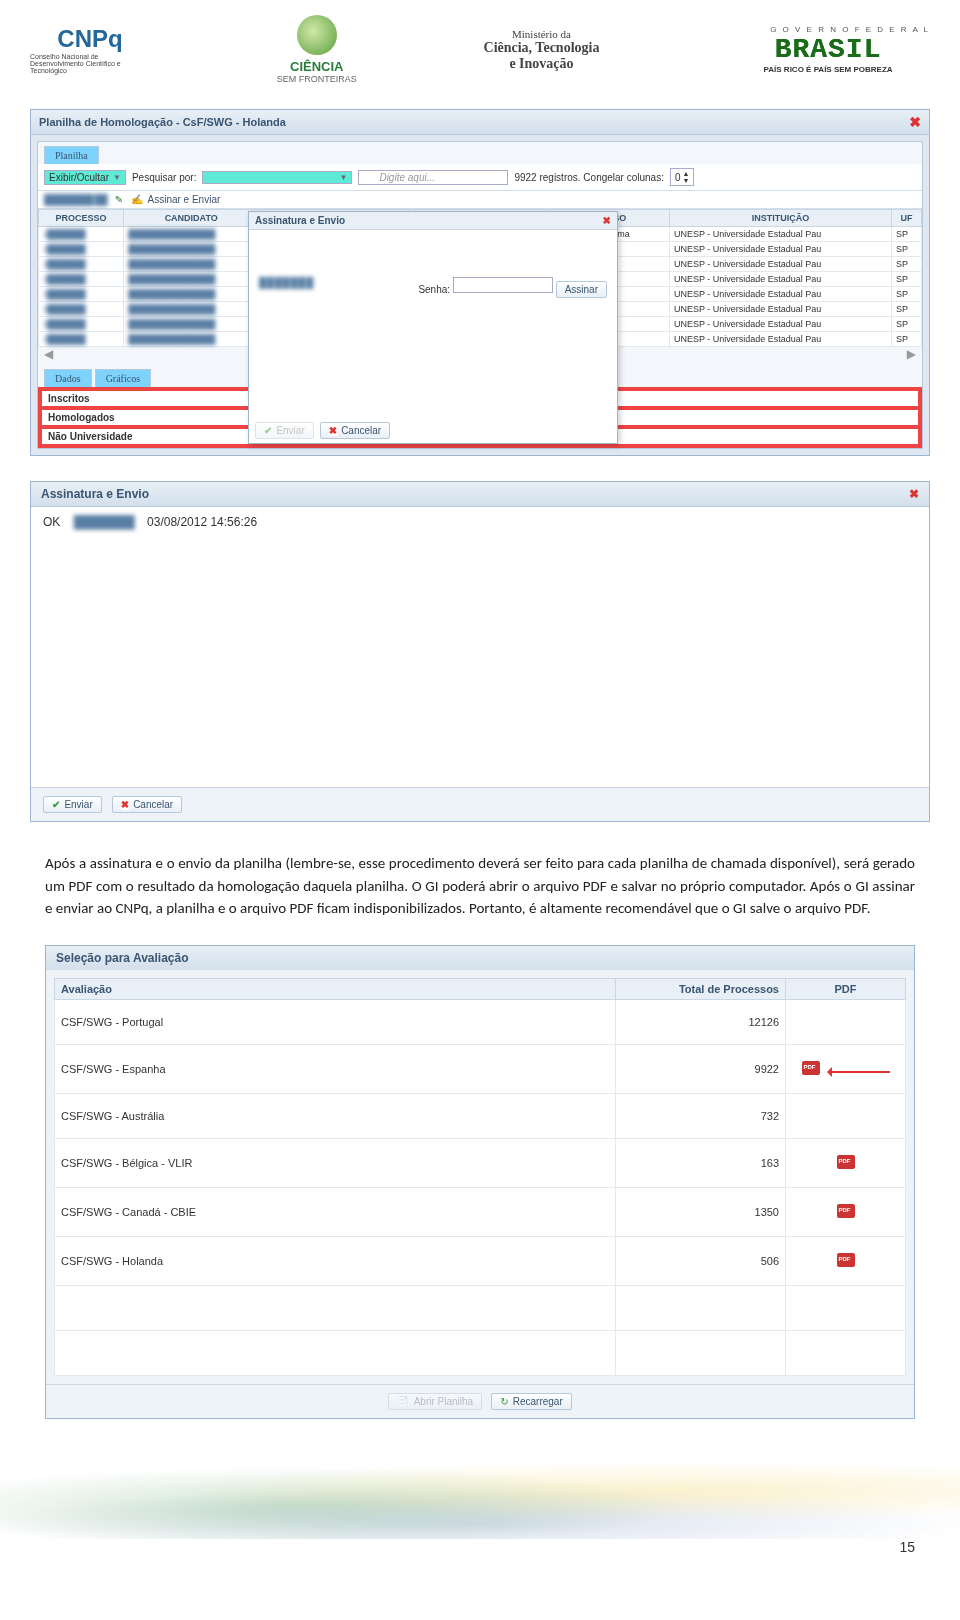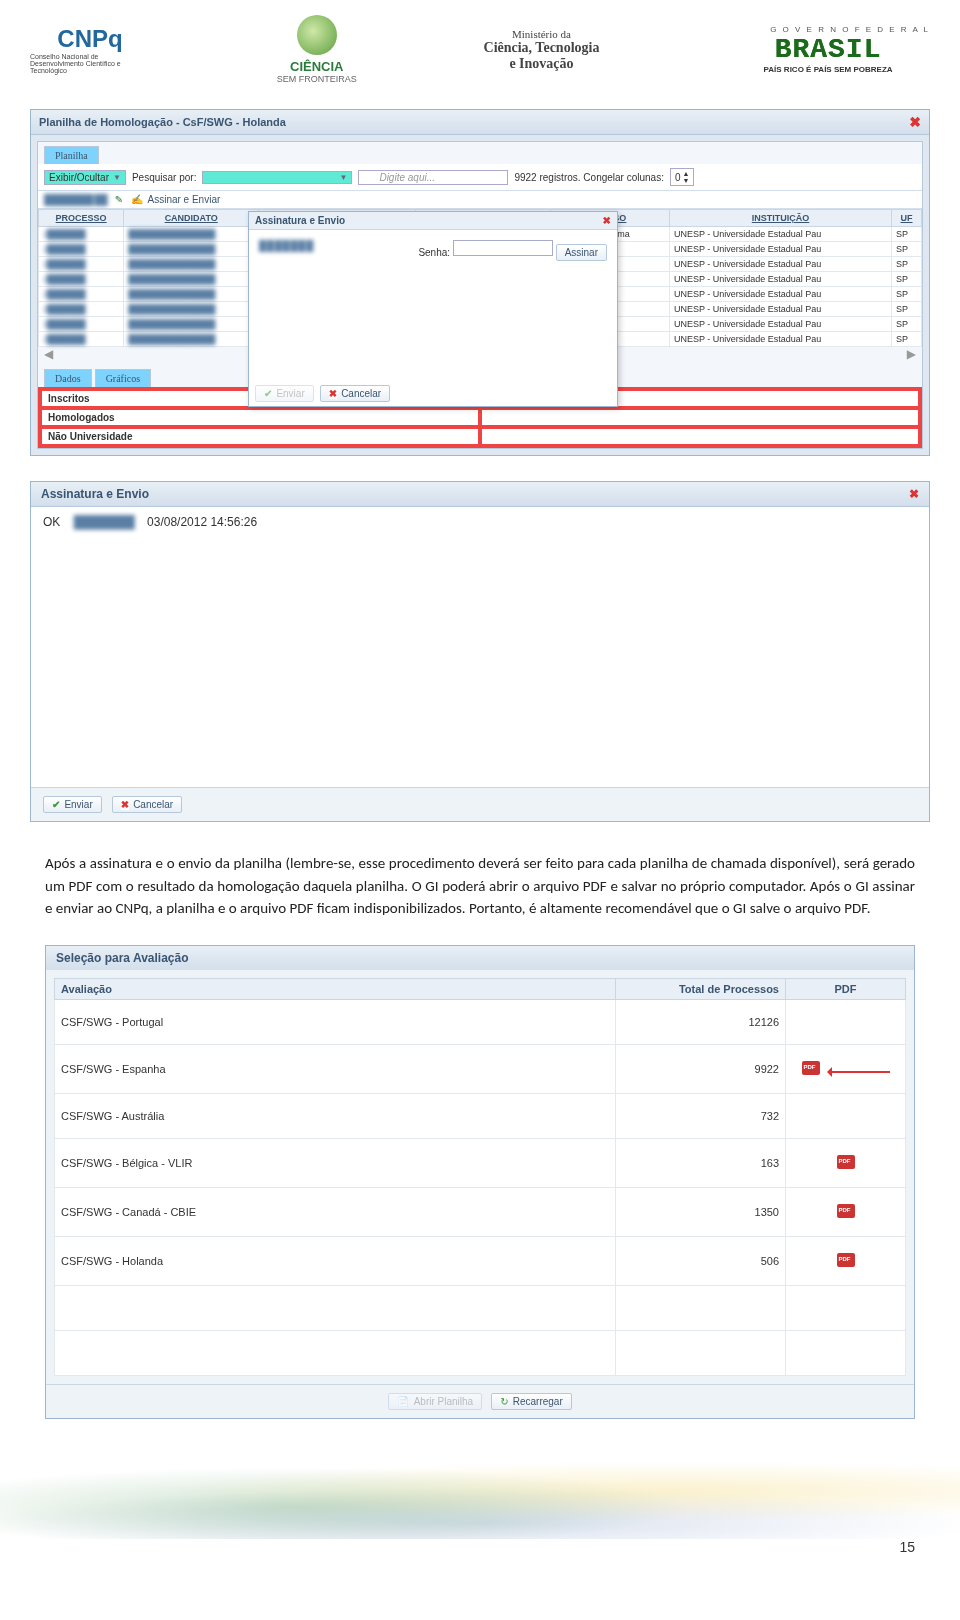--- a/index.html
+++ b/index.html
@@ -30,32 +30,32 @@
   .tab { display: inline-block; background: #7dd3fc; border: 1px solid #b6c8db; border-bottom: none; padding: 3px 10px; font-size: 10px; color: #3a5572; font-family: Liberation Serif, serif; }
   .ctrl-row { display: flex; align-items: center; gap: 6px; padding: 4px 6px; background: #fff; border-bottom: 1px solid #d3dfec; font-size: 10px; }
   .combo { border: 1px solid #aac; background: #5eead4; padding: 1px 4px; display: inline-flex; align-items: center; gap: 4px; }
   .combo .tri { font-size: 8px; color: #667; }
   .txt-input { border: 1px solid #aac; padding: 1px 20px; font-style: italic; color: #999; background: #fff; }
   .num-spin { border:1px solid #aac; padding:1px 4px; display:inline-flex; align-items:center; gap:2px; }
   .toolbar-row { display: flex; align-items: center; gap: 8px; padding: 3px 6px; background: #fff; border-bottom: 1px solid #d3dfec; font-size: 10px; }
   .pen-icon { color: #2a7c3a; }
   
   table.grid { width: 100%; border-collapse: collapse; font-size: 9px; background: #fff; }
-  table.grid th { background: #e8eff6; border: 1px solid #cbd6e3; padding: 3px 4px; font-weight: bold; color: #3a5572; text-align: center; text-decoration: underline; }
+  table.grid th { background: #e8eff6; border: 1px solid #cbd6e3; padding: 3px 4px; font-weight: bold; color: #3a5572; text-align: center; }
   table.grid td { border: 1px solid #e3e8ef; padding: 2px 4px; white-space: nowrap; overflow: hidden; }
   .blurred { filter: blur(2px); color: #5a7fa5; letter-spacing: -1px; }
   .overlay-host { position: relative; }
   
   
   .modal-sign { position: absolute; top: 2px; left: 210px; width: 370px; background: #fff; border: 1px solid #9cb6cf; box-shadow: 2px 2px 6px rgba(0,0,0,.2); }
   .modal-sign .mh { display: flex; justify-content: space-between; background: #e8eff6; padding: 3px 6px; font-size: 10px; font-weight: bold; color: #3a5572; border-bottom: 1px solid #cbd6e3; }
   .modal-sign .mbody { padding: 10px 10px 40px; font-size: 10px; display:flex; justify-content:space-between; align-items:flex-start; }
   .modal-sign .pw { border:1px solid #aac; width:100px; height:16px; display:inline-block; }
   .modal-sign .footer { position:absolute; bottom:4px; left:6px; display:flex; gap:6px; }
-  .modal-sign .body-wrap { height: 176px; position: relative; }
+  .modal-sign .body-wrap { height: 176px; position: relative; margin-top: 37px; }
   
   .btn { display:inline-flex; align-items:center; gap:4px; border:1px solid #b6c8db; background: linear-gradient(#fff,#e8eff6); padding:2px 8px; font-size:10px; color:#3a5572; border-radius:2px; }
   .btn .chk { color:#3a9a3a; font-weight:bold; }
   .btn .xr { color:#d33; font-weight:bold; background:#fff; }
   .btn.disabled { opacity:.5; color:#888; }
   
   .lower-tabs { padding:4px 6px 0; background:#f3f6fa; margin-top:4px; }
   .stats-table { width:100%; border-collapse:collapse; font-size:10px; background:#fff; }
   .stats-table td { border:4px solid #ef4444; padding:2px 6px; }
   .stats-table td.lab { font-weight:bold; width:50%; }

